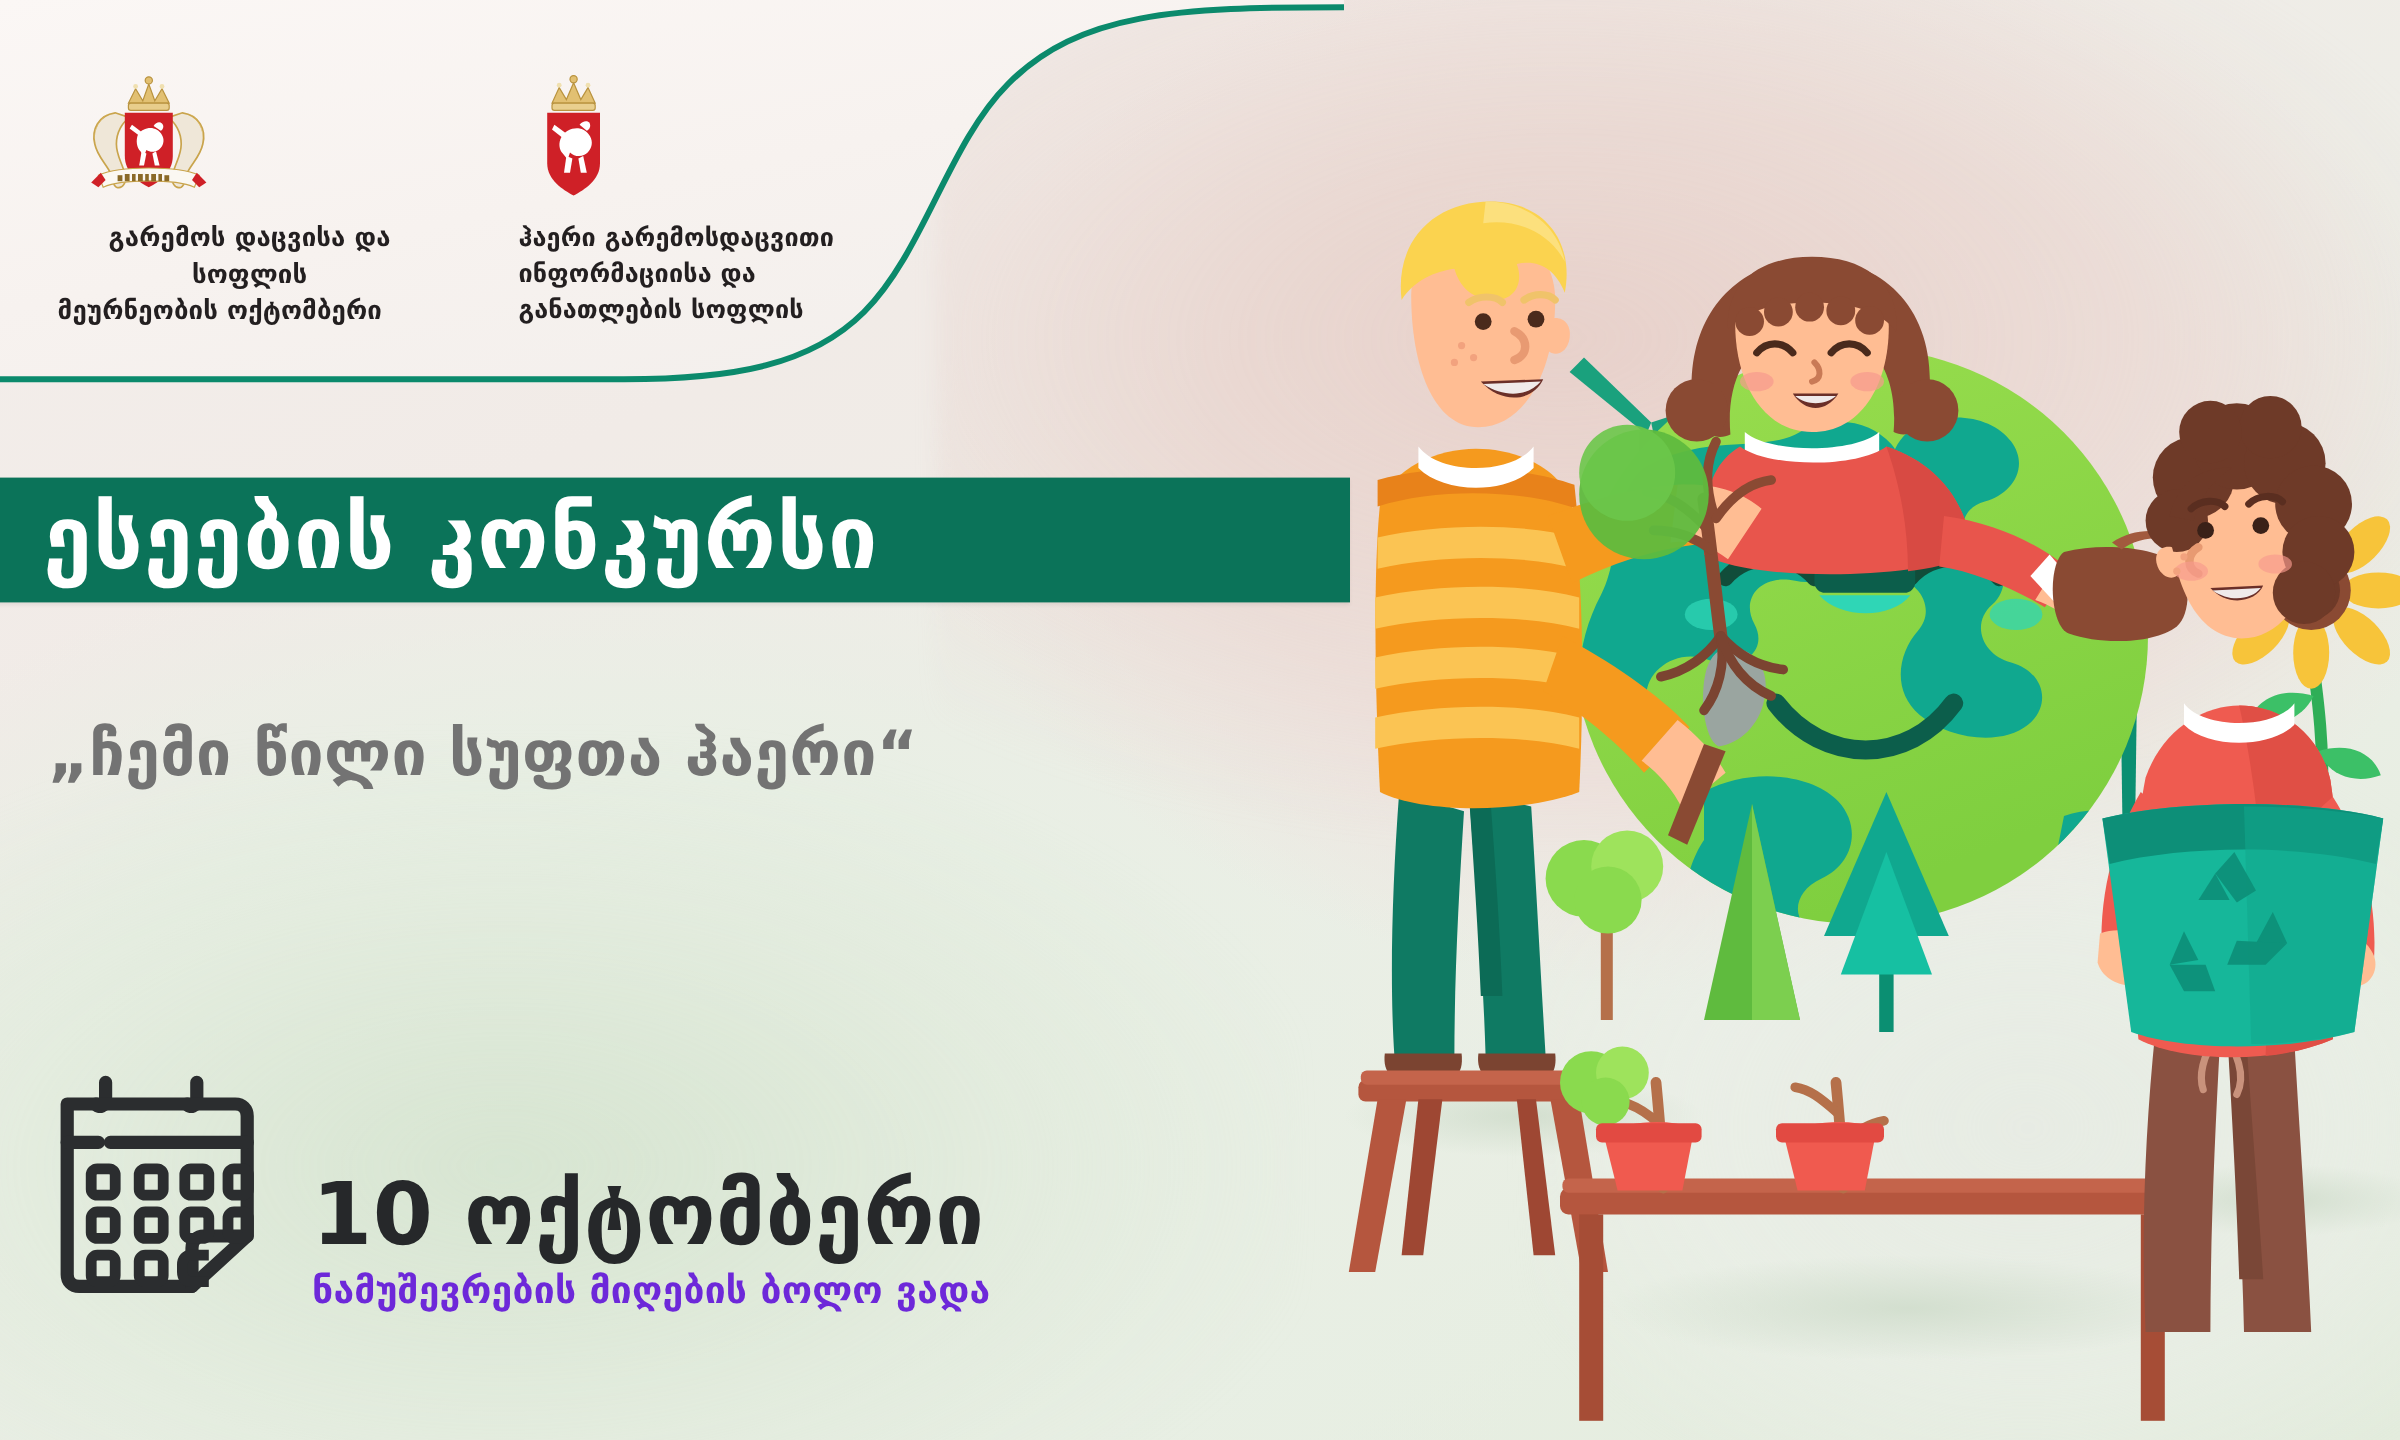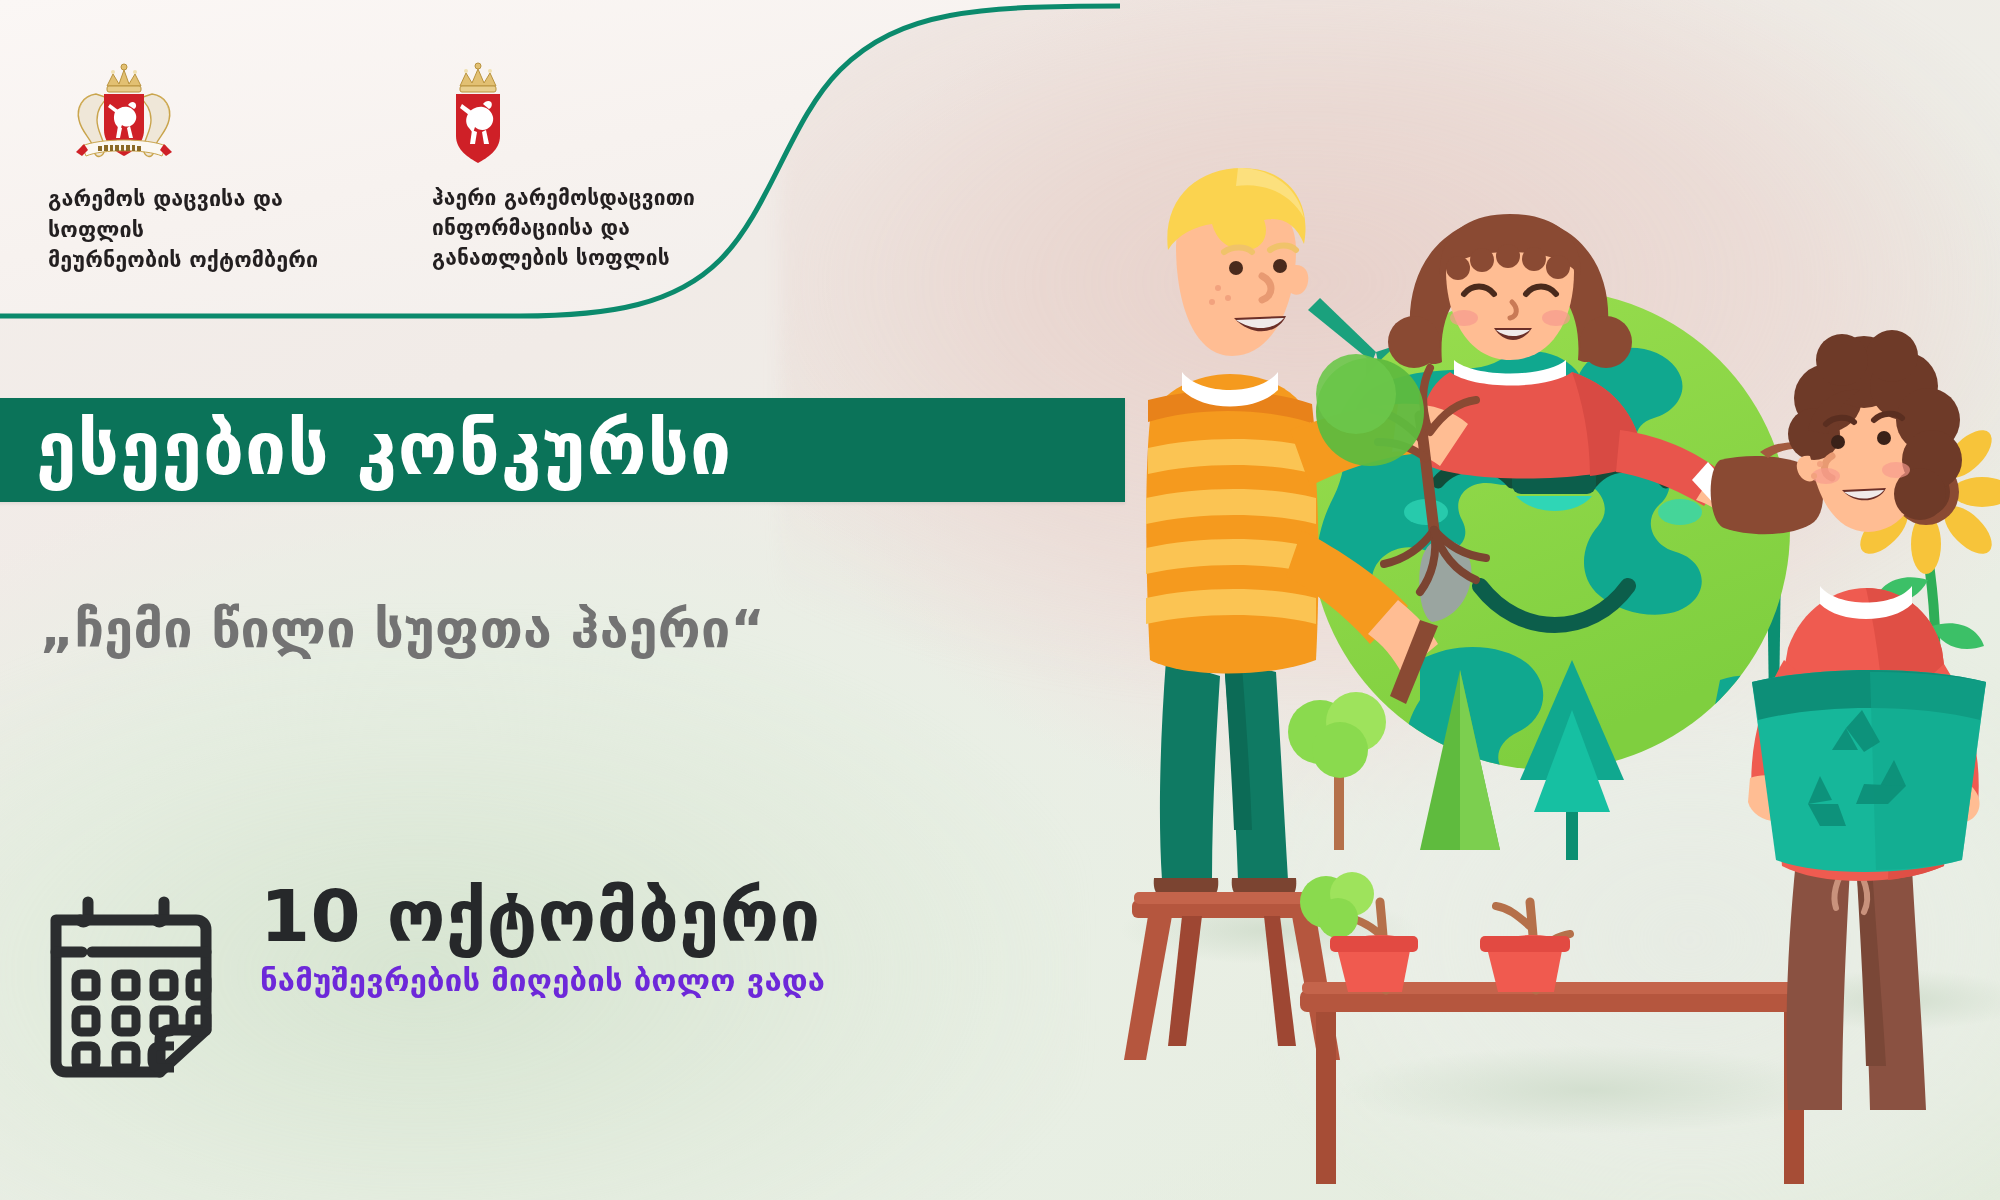--- a/index.html
+++ b/index.html
@@ -57,20 +57,21 @@
   .logo-block.l1 .crest { margin-left:18px; }
   .logo-block.l2 .crest { margin-left:10px; }
   .logo-text {
     margin-top:14px;
     font-family:"DejaVu Sans", sans-serif;
     font-weight:700;
     font-size:21px;
     line-height:1.42;
     color:#231f20;
     letter-spacing:.1px;
+    text-align:center;
   }
   .logo-block.l1 .logo-text { font-size:21.5px; }
   .logo-block.l2 .logo-text { font-size:21px; }
 
   
   .banner {
     position:absolute; left:-12px; top:398px;
     width:1137px; height:104px;
     background:#0b7359;
     box-shadow:0 2px 3px rgba(80,70,66,.10);
@@ -97,21 +98,21 @@
     font-weight:700;
     font-size:52px;
     line-height:1.30;
     letter-spacing:.3px;
   }
   .subtitle .ln { display:block; white-space:nowrap; }
 
   
   .daterow {
     position:absolute; left:30px; top:880px;
-    display:flex; align-items:flex-start; gap:30px;
+    display:flex; align-items:flex-end; gap:30px;
   }
   .cal-icon { flex:0 0 auto; }
   .date-txt { display:flex; flex-direction:column; }
   .date-big {
     font-family:"DejaVu Sans", sans-serif;
     font-weight:700;
     font-size:72px;
     line-height:1.02;
     color:#26282a;
     letter-spacing:.5px;

